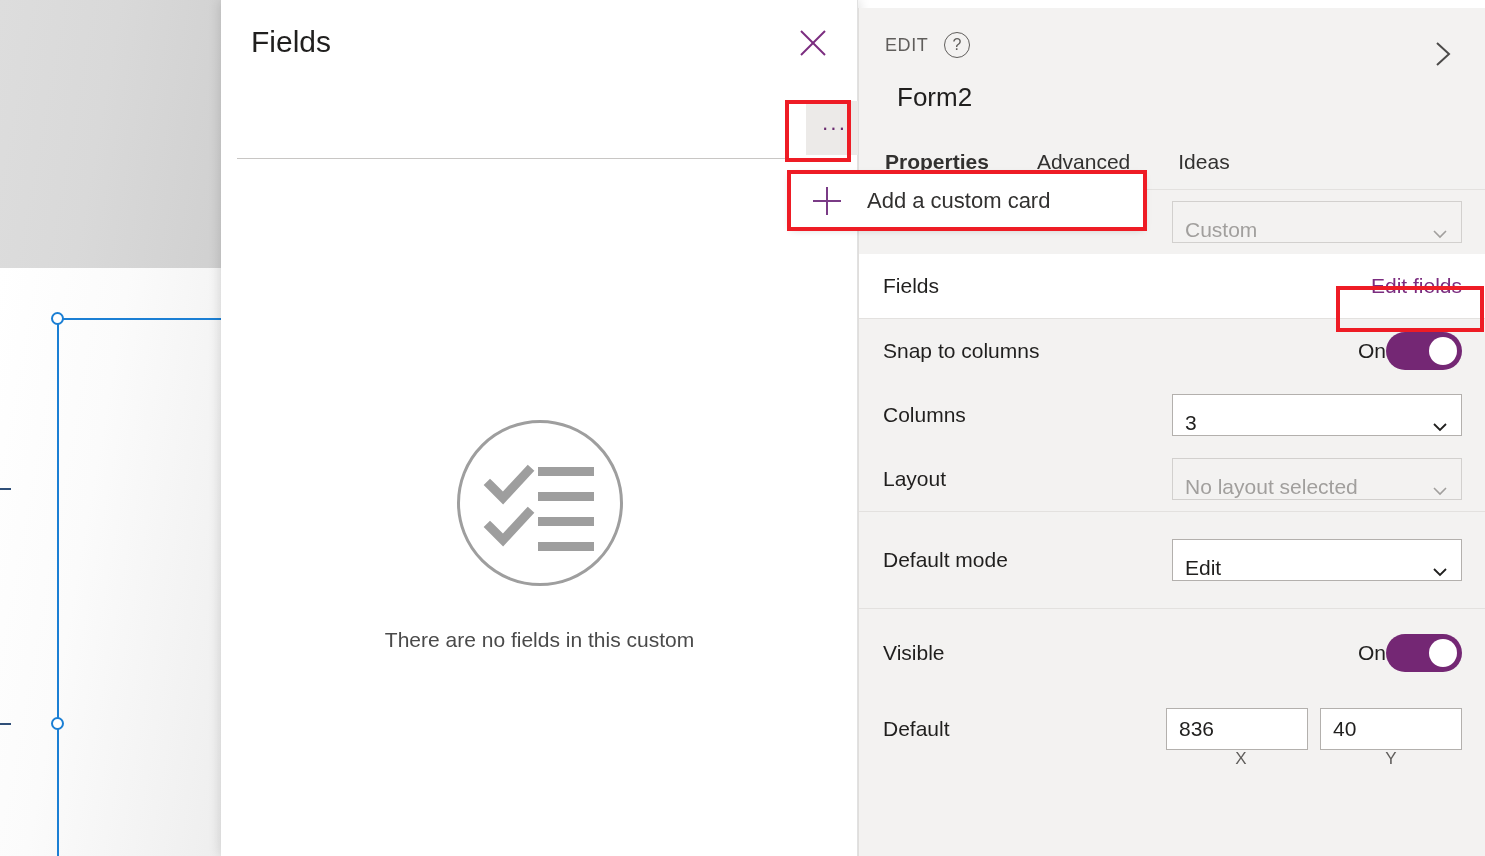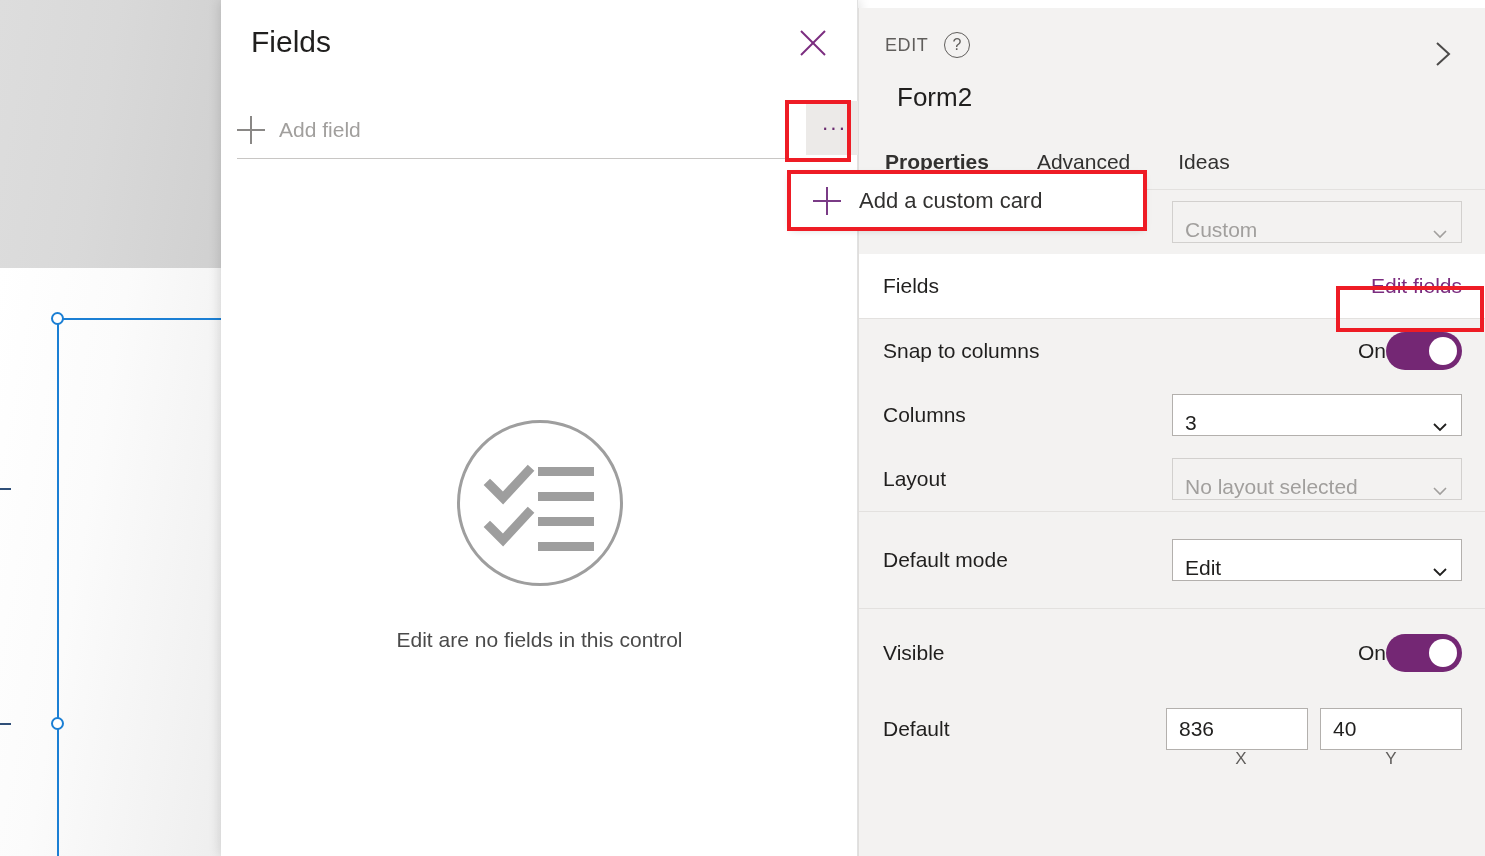--- a/index.html
+++ b/index.html
@@ -100,21 +100,21 @@
     border: 3px solid #9e9e9e; position: relative;
   }
   .empty-text {
     margin-top: 42px; font-size: 21px; color: #4a4a4a;
   }
 
   
   .custom-card-menu {
     position: absolute; left: 791px; top: 174px; width: 352px; height: 53px;
     background: #ffffff; box-shadow: 0 2px 8px rgba(0,0,0,0.22);
-    display: flex; align-items: center; gap: 18px; padding-left: 22px;
+    display: flex; align-items: center; gap: 26px; padding-left: 22px;
     cursor: pointer; z-index: 40;
   }
   .ccm-plus { width: 28px; height: 28px; position: relative; display:block; }
   .ccm-plus::before, .ccm-plus::after { content:""; position:absolute; background:#7a3b86; }
   .ccm-plus::before { left: 13px; top: 0; width: 2px; height: 28px; }
   .ccm-plus::after  { left: 0; top: 13px; width: 28px; height: 2px; }
   .ccm-label { font-size: 22px; color: #323130; }
   .hl-ccm {
     position: absolute; left: 787px; top: 170px; width: 360px; height: 61px;
     border: 4px solid #ee1c25; pointer-events: none; z-index: 41;
@@ -223,41 +223,37 @@
       <div class="fields-title">Fields</div>
       <div class="fields-close">
         <svg width="30" height="30" viewBox="0 0 30 30">
           <line x1="3" y1="3" x2="27" y2="27" stroke="#7b2c7f" stroke-width="2"></line>
           <line x1="27" y1="3" x2="3" y2="27" stroke="#7b2c7f" stroke-width="2"></line>
         </svg>
       </div>
     </div>
 
     <div class="addfield-row">
-      <div class="addfield-btn">
-        <span class="plus-icon"></span>
-        <span class="addfield-label">Add field</span>
-      </div>
       <div class="ellipsis-btn">
         <span class="dots">···</span>
       </div>
     </div>
 
     <div class="empty-state">
       <div class="empty-circle">
         <svg width="160" height="160" viewBox="0 0 160 160" style="position:absolute;left:0;top:0;">
           <polyline points="30,62 43,75 68,48" fill="none" stroke="#9e9e9e" stroke-width="9" stroke-linecap="square"></polyline>
           <polyline points="30,104 43,117 68,90" fill="none" stroke="#9e9e9e" stroke-width="9" stroke-linecap="square"></polyline>
           <rect x="78" y="44" width="56" height="9" fill="#9e9e9e"></rect>
           <rect x="78" y="69" width="56" height="9" fill="#9e9e9e"></rect>
           <rect x="78" y="94" width="56" height="9" fill="#9e9e9e"></rect>
           <rect x="78" y="119" width="56" height="9" fill="#9e9e9e"></rect>
         </svg>
       </div>
-      <div class="empty-text">Edit are no fields in this control</div>
+      <div class="empty-text">There are no fields in this custom</div>
     </div>
   </div>
 
   <div class="props-panel">
     <div class="props-head">
       <div class="edit-label">EDIT</div>
       <div class="help-icon">
         <span>?</span>
       </div>
       <div class="collapse-chev">

